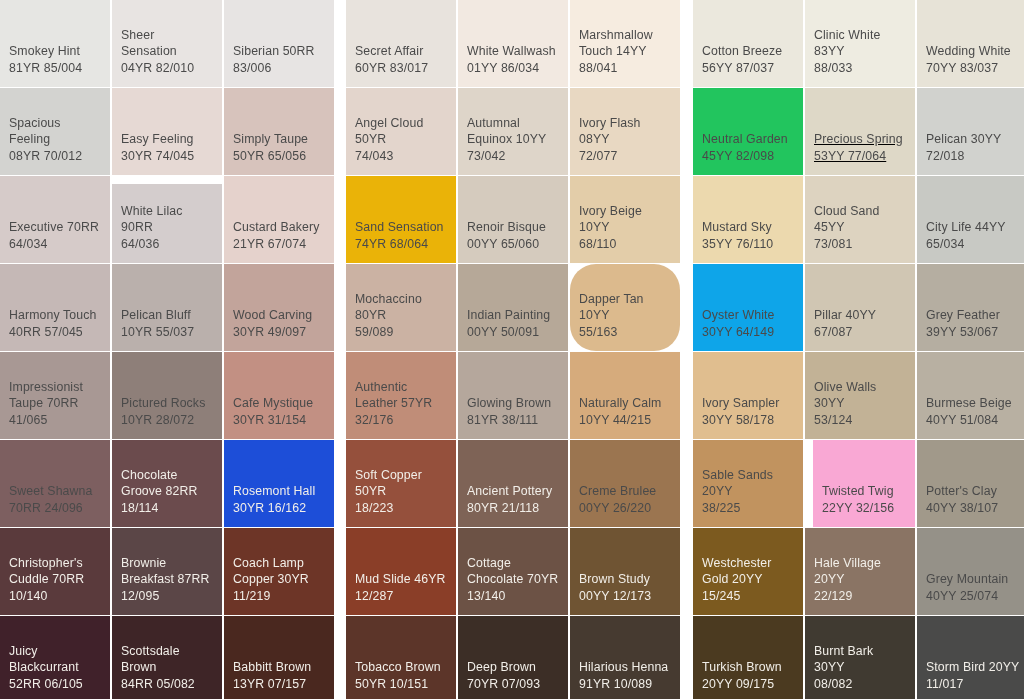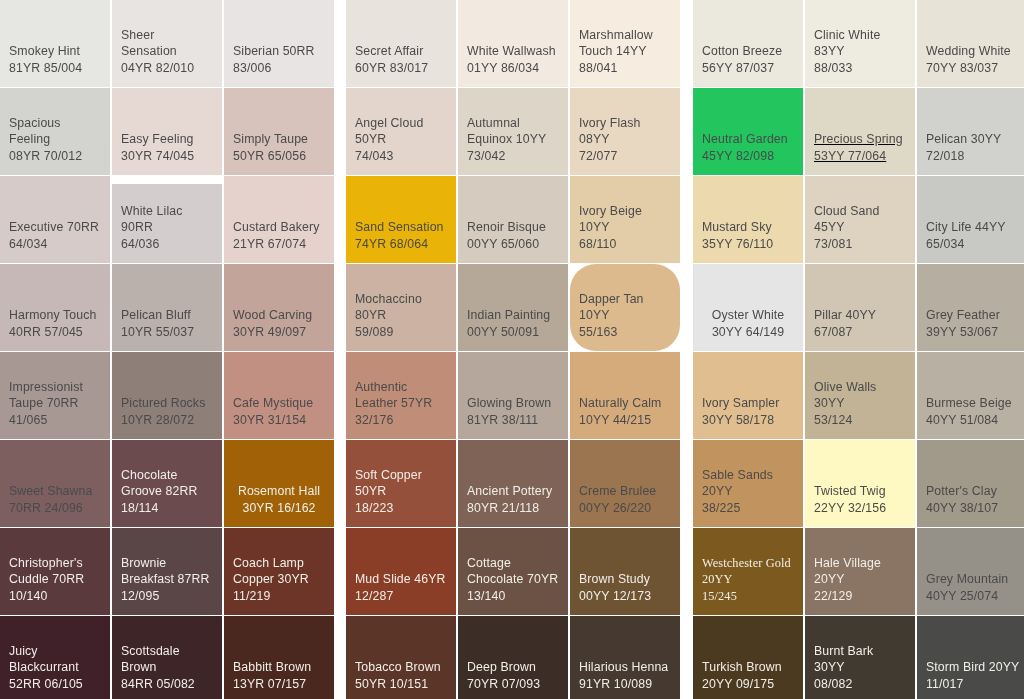--- a/index.html
+++ b/index.html
@@ -159,21 +159,21 @@
     <div class="swatch" style="background: rgb(203, 178, 163);">
       <div class="swatch-label dark-text"><div class="swatch-label dark-text">Mochaccino 80YR</div><div class="swatch-label dark-text">59/089</div></div>
     </div>
     <div class="swatch" style="background: rgb(182, 168, 152);">
       <div class="swatch-label dark-text"><div class="swatch-label dark-text">Indian Painting</div><div class="swatch-label dark-text">00YY 50/091</div></div>
     </div>
     <div class="swatch" style="background: rgb(220, 186, 141); border-radius: 26px;">
       <div class="swatch-label dark-text"><div class="swatch-label dark-text">Dapper Tan 10YY</div><div class="swatch-label dark-text">55/163</div></div>
     </div>
     <div class="gutter"></div>
-    <div class="swatch" style="background: #e5e5e5; text-align: center;">
+    <div class="swatch" style="background: #0ea5e9;">
       <div class="swatch-label dark-text"><div class="swatch-label dark-text">Oyster White</div><div class="swatch-label dark-text">30YY 64/149</div></div>
     </div>
     <div class="swatch" style="background: rgb(208, 198, 179);">
       <div class="swatch-label dark-text"><div class="swatch-label dark-text">Pillar 40YY</div><div class="swatch-label dark-text">67/087</div></div>
     </div>
     <div class="swatch" style="background: rgb(181, 174, 161);">
       <div class="swatch-label dark-text"><div class="swatch-label dark-text">Grey Feather</div><div class="swatch-label dark-text">39YY 53/067</div></div>
     </div>
     <div class="swatch" style="background: rgb(168, 152, 148);">
       <div class="swatch-label dark-text"><div class="swatch-label dark-text">Impressionist Taupe 70RR</div><div class="swatch-label dark-text">41/065</div></div>
@@ -203,38 +203,38 @@
     </div>
     <div class="swatch" style="background: rgb(184, 176, 162);">
       <div class="swatch-label dark-text"><div class="swatch-label dark-text">Burmese Beige</div><div class="swatch-label dark-text">40YY 51/084</div></div>
     </div>
     <div class="swatch" style="background: rgb(125, 95, 96);">
       <div class="swatch-label dark-text"><div class="swatch-label dark-text">Sweet Shawna</div><div class="swatch-label dark-text">70RR 24/096</div></div>
     </div>
     <div class="swatch" style="background: rgb(107, 75, 77);">
       <div class="swatch-label light-text"><div class="swatch-label light-text">Chocolate Groove 82RR</div><div class="swatch-label light-text">18/114</div></div>
     </div>
-    <div class="swatch" style="background: #a16207; text-align: center;">
+    <div class="swatch" style="background: #1d4ed8;">
       <div class="swatch-label light-text"><div class="swatch-label light-text">Rosemont Hall</div><div class="swatch-label light-text">30YR 16/162</div></div>
     </div>
     <div class="gutter"></div>
     <div class="swatch" style="background: rgb(149, 80, 60);">
       <div class="swatch-label light-text"><div class="swatch-label light-text">Soft Copper 50YR</div><div class="swatch-label light-text">18/223</div></div>
     </div>
     <div class="swatch" style="background: rgb(126, 99, 86);">
       <div class="swatch-label light-text"><div class="swatch-label light-text">Ancient Pottery</div><div class="swatch-label light-text">80YR 21/118</div></div>
     </div>
     <div class="swatch" style="background: rgb(155, 117, 80);">
       <div class="swatch-label dark-text"><div class="swatch-label dark-text">Creme Brulee</div><div class="swatch-label dark-text">00YY 26/220</div></div>
     </div>
     <div class="gutter"></div>
     <div class="swatch" style="background: rgb(193, 147, 95);">
       <div class="swatch-label dark-text"><div class="swatch-label dark-text">Sable Sands 20YY</div><div class="swatch-label dark-text">38/225</div></div>
     </div>
-    <div class="swatch" style="background: #fef9c3;">
+    <div class="swatch" style="background: #f9a8d4; margin-left: 8px;">
       <div class="swatch-label dark-text"><div class="swatch-label dark-text">Twisted Twig</div><div class="swatch-label dark-text">22YY 32/156</div></div>
     </div>
     <div class="swatch" style="background: rgb(161, 153, 138);">
       <div class="swatch-label dark-text"><div class="swatch-label dark-text">Potter's Clay</div><div class="swatch-label dark-text">40YY 38/107</div></div>
     </div>
     <div class="swatch" style="background: rgb(90, 58, 60);">
       <div class="swatch-label light-text"><div class="swatch-label light-text">Christopher's Cuddle 70RR</div><div class="swatch-label light-text">10/140</div></div>
     </div>
     <div class="swatch" style="background: rgb(91, 70, 71);">
       <div class="swatch-label light-text"><div class="swatch-label light-text">Brownie Breakfast 87RR</div><div class="swatch-label light-text">12/095</div></div>
@@ -246,21 +246,21 @@
     <div class="swatch" style="background: rgb(138, 62, 40);">
       <div class="swatch-label light-text"><div class="swatch-label light-text">Mud Slide 46YR</div><div class="swatch-label light-text">12/287</div></div>
     </div>
     <div class="swatch" style="background: rgb(108, 82, 69);">
       <div class="swatch-label light-text"><div class="swatch-label light-text">Cottage Chocolate 70YR</div><div class="swatch-label light-text">13/140</div></div>
     </div>
     <div class="swatch" style="background: rgb(111, 84, 51);">
       <div class="swatch-label light-text"><div class="swatch-label light-text">Brown Study</div><div class="swatch-label light-text">00YY 12/173</div></div>
     </div>
     <div class="gutter"></div>
-    <div class="swatch" style="background: rgb(124, 90, 31); font-family: Liberation Serif, serif;">
+    <div class="swatch" style="background: rgb(124, 90, 31);">
       <div class="swatch-label light-text"><div class="swatch-label light-text">Westchester Gold 20YY</div><div class="swatch-label light-text">15/245</div></div>
     </div>
     <div class="swatch" style="background: rgb(138, 116, 100);">
       <div class="swatch-label light-text"><div class="swatch-label light-text">Hale Village 20YY</div><div class="swatch-label light-text">22/129</div></div>
     </div>
     <div class="swatch" style="background: rgb(149, 145, 136);">
       <div class="swatch-label dark-text"><div class="swatch-label dark-text">Grey Mountain</div><div class="swatch-label dark-text">40YY 25/074</div></div>
     </div>
     <div class="swatch" style="background: rgb(64, 33, 42);">
       <div class="swatch-label light-text"><div class="swatch-label light-text">Juicy Blackcurrant</div><div class="swatch-label light-text">52RR 06/105</div></div>

